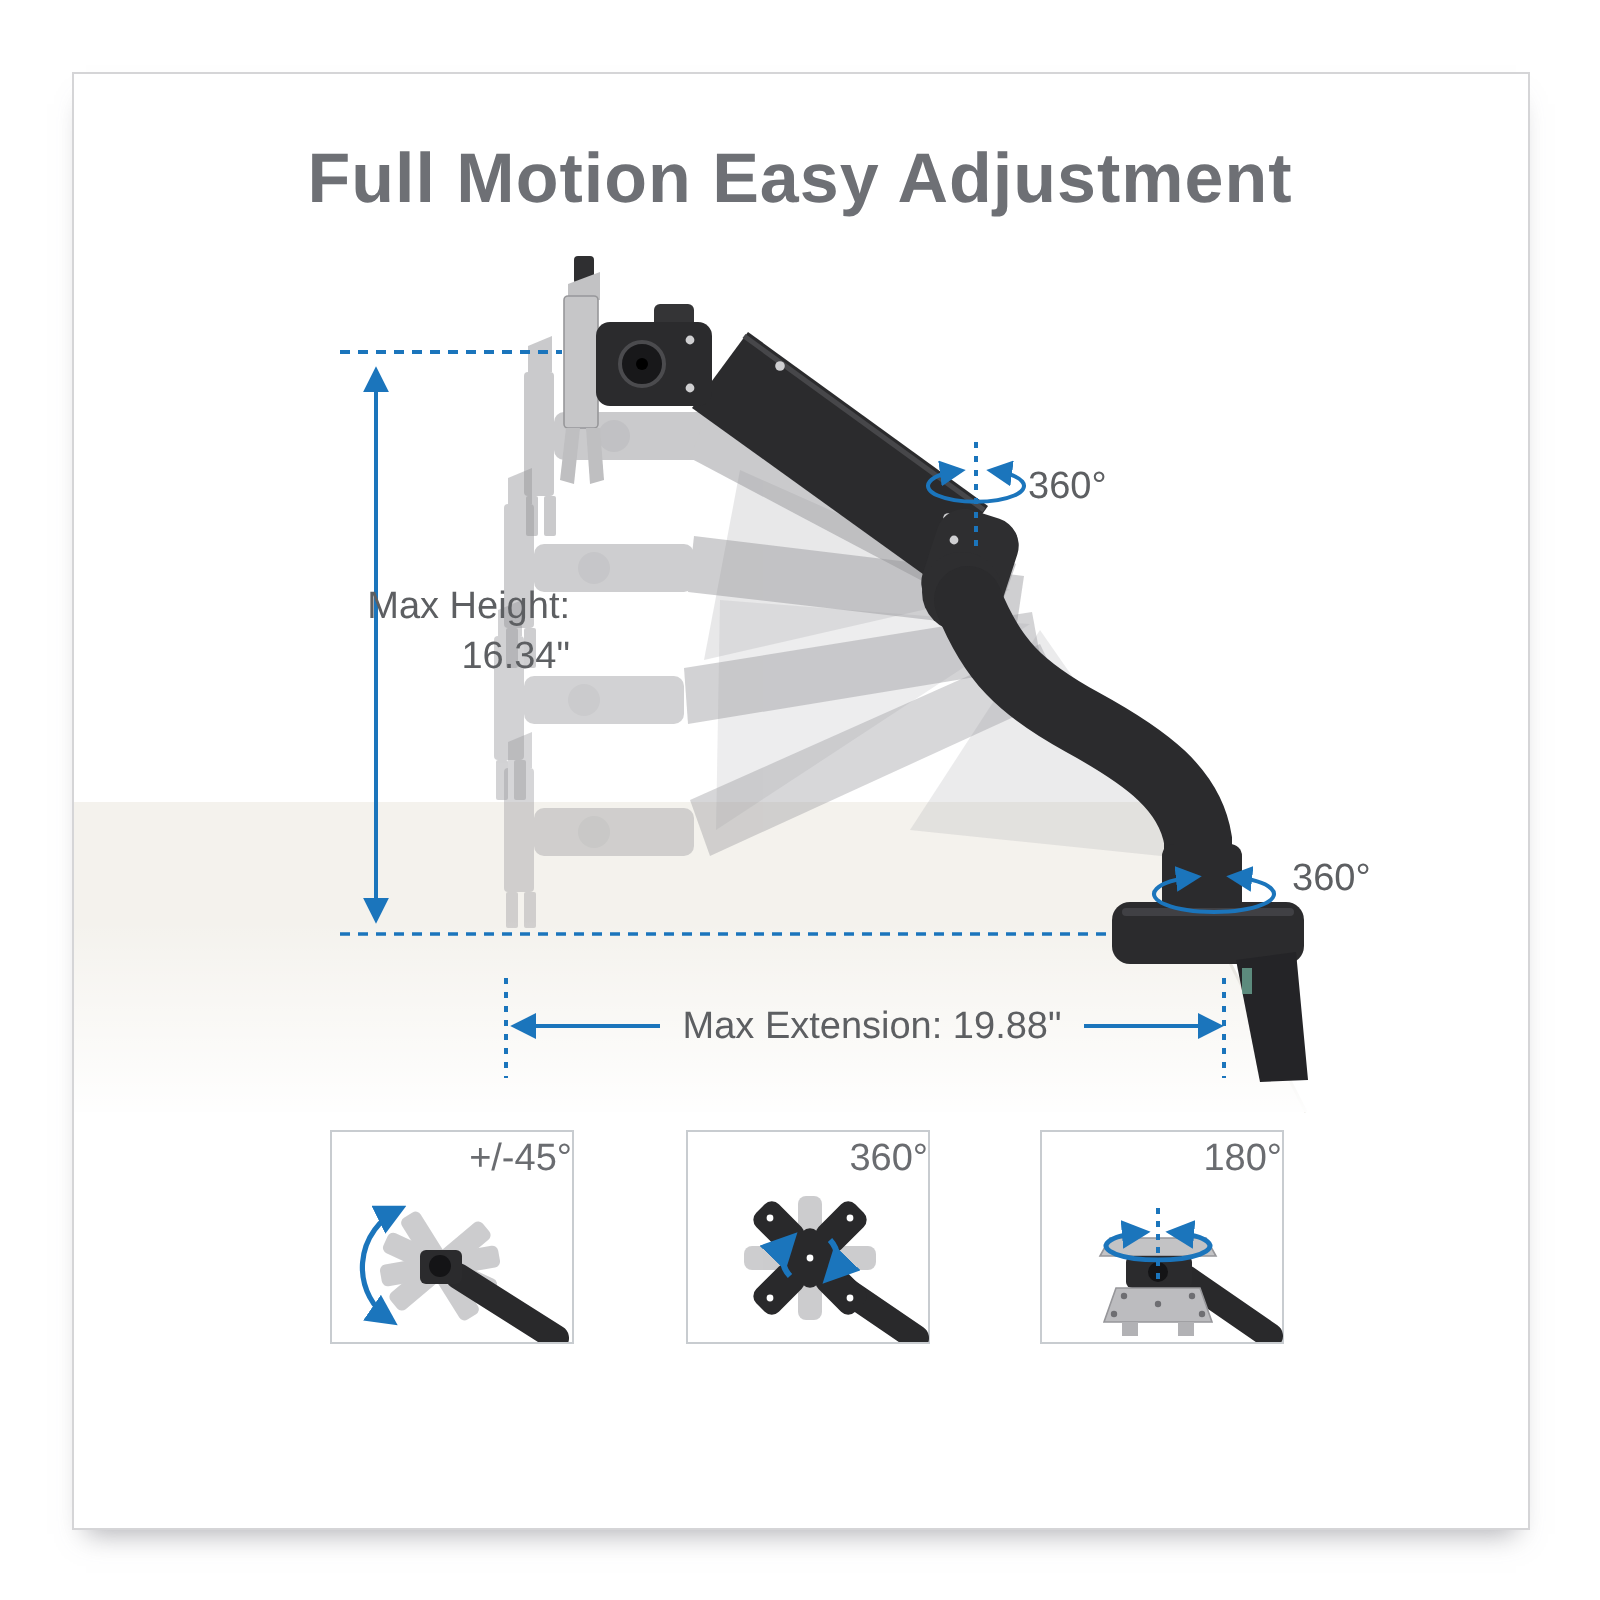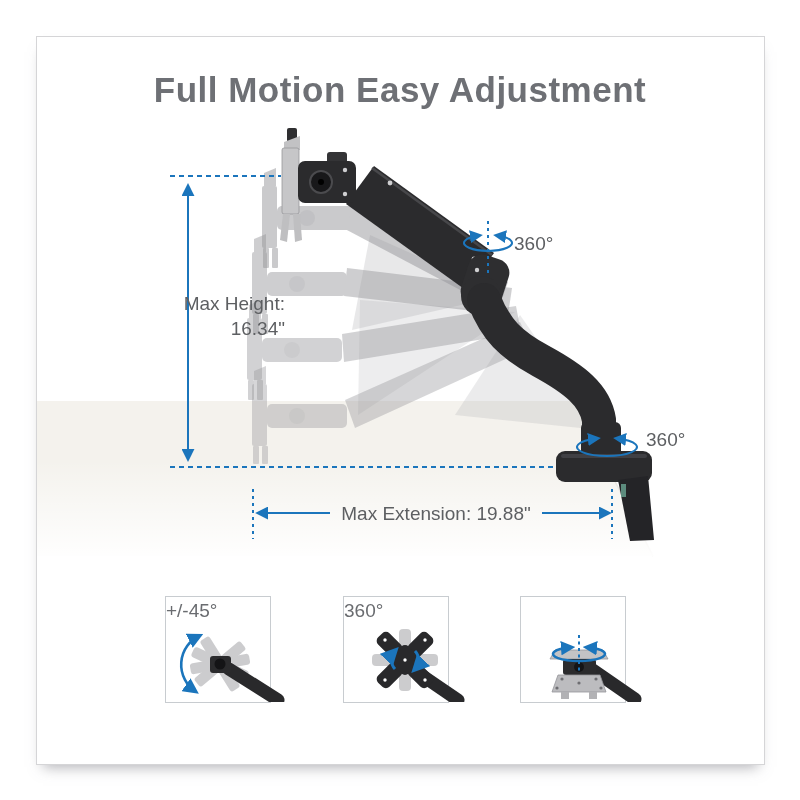--- a/index.html
+++ b/index.html
@@ -16,21 +16,21 @@
   .title{
     position:absolute;left:0;top:70px;width:800px;text-align:center;
     font-size:35px;font-weight:bold;color:#6e7075;letter-spacing:.5px;
   }
   svg.main{position:absolute;left:0;top:0;width:800px;height:800px;}
   .ann{position:absolute;color:#5d5f62;font-size:19px;line-height:1.32;white-space:nowrap;}
   #maxh{left:95px;top:291px;width:190px;text-align:right;white-space:normal;}
   #rot-top{left:514px;top:231px;}
   #rot-base{left:646px;top:427px;}
   #maxe{left:318px;top:501px;width:236px;text-align:center;}
-  .feature{position:absolute;top:596px;width:106px;text-align:left;}
+  .feature{position:absolute;top:565px;width:122px;text-align:right;}
   #f-tilt{left:165px;} #f-rotation{left:343px;} #f-swivel{left:520px;}
   .fbox{height:107px;border:1px solid #c8ccd0;background:#fff;position:relative;box-sizing:border-box;}
   .fangle{position:absolute;top:3px;left:0;right:0;font-size:19px;color:#6a6c70;}
   .fbox svg{position:absolute;left:0;bottom:0;}
   .flabel{margin-top:9px;font-size:21px;font-weight:bold;color:#1b75bc;}
 </style>
 </head>
 <body>
 
 <div class="card"></div>
@@ -212,20 +212,21 @@
       <g fill="none" stroke="#1b75bc" stroke-width="3">
         <path d="M 51,45 A 13 13 0 0 1 51,27" marker-end="url(#ah2)"></path>
         <path d="M 71,27 A 13 13 0 0 1 71,45" marker-end="url(#ah2)"></path>
       </g>
     </svg>
   </div>
 </div>
 
 <div class="feature" id="f-swivel">
   <div class="fbox">
+    <div class="fangle">180°</div>
     <svg width="123" height="78" viewBox="0 0 123 78">
       <defs>
         <marker id="ah3" viewBox="0 0 10 10" refX="7" refY="5" markerWidth="6" markerHeight="6" orient="auto-start-reverse">
           <path d="M0,0 L10,5 L0,10 Z" fill="#1b75bc"></path>
         </marker>
       </defs>
       <path d="M 72,46 L 114,75" stroke="#29292b" stroke-width="13" stroke-linecap="round"></path>
       <polygon points="34,26 82,26 87,35 29,35" fill="#c3c3c5" stroke="#96969a" stroke-width="0.8"></polygon>
       <rect x="42" y="35" width="33" height="16" rx="3" fill="#2b2b2d"></rect>
       <circle cx="58" cy="43" r="5" fill="#141416"></circle>

